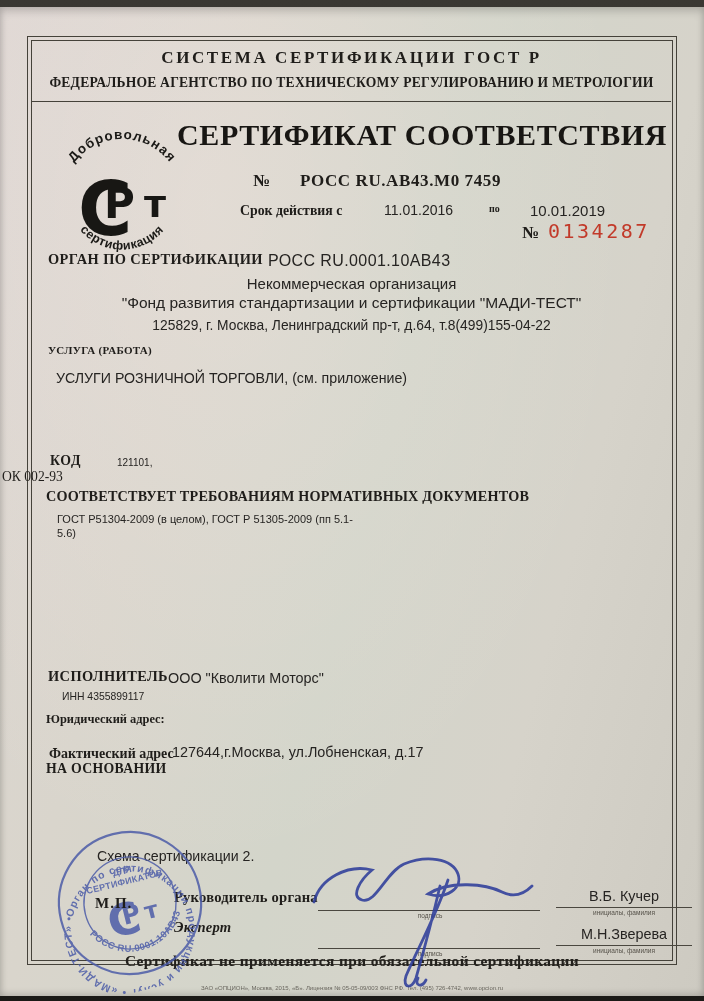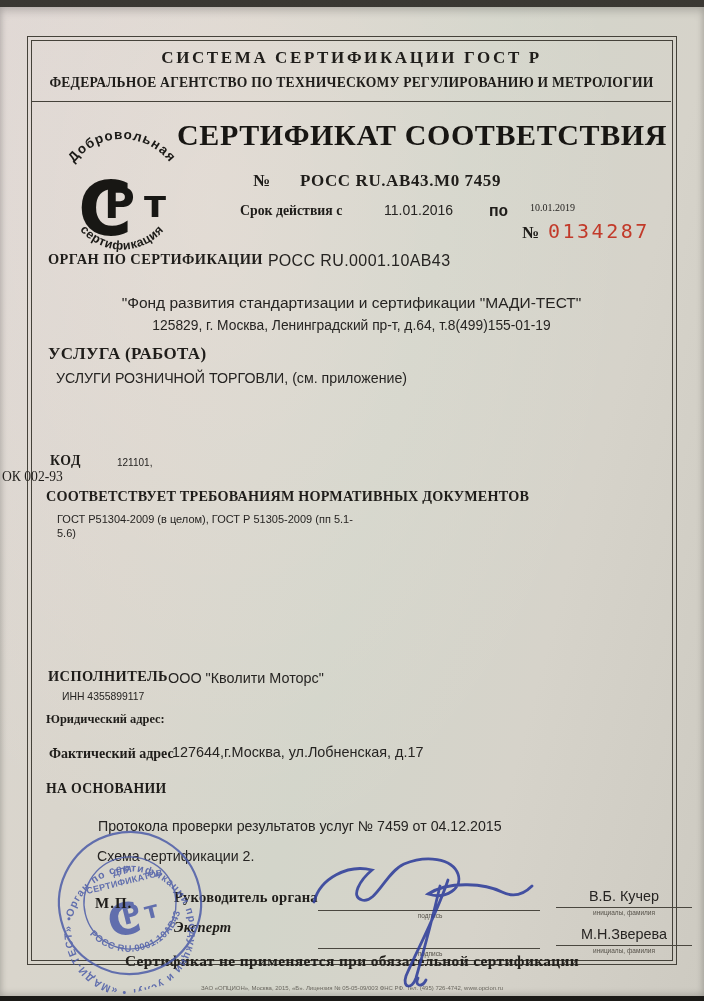--- a/index.html
+++ b/index.html
@@ -29,45 +29,45 @@
   .sansb{font-family:Liberation Serif, serif;font-weight:bold;color:#1f1d1a;}
   .center{text-align:center;}
   .hdr-sep{position:absolute;left:32px;top:94px;width:639px;border-bottom:1.4px solid #45423a;}
   .sysline{left:32px;top:41px;width:639px;font-size:17px;letter-spacing:2.6px;}
   .agline{left:32px;top:68px;width:639px;font-size:13.6px;letter-spacing:.2px;}
   .title{left:172px;top:111px;width:500px;font-size:30px;font-weight:bold;letter-spacing:.6px;color:#181613;}
   .numlabel{left:253px;top:164px;font-size:17px;}
   .numval{left:300px;top:164px;font-size:17px;letter-spacing:.6px;}
   .validity-label{left:240px;top:196px;font-size:13.8px;}
   .validity-from{left:384px;top:195px;font-size:14px;}
-  .validity-po{left:489px;top:196px;font-size:16px;font-family:Liberation Mono, monospace;}
-  .validity-to{left:530px;top:195px;font-size:10px;font-family:Liberation Serif, serif;}
+  .validity-po{left:489px;top:196px;font-size:10px;}
+  .validity-to{left:530px;top:195px;font-size:15px;}
   .blank-no-label{left:522px;top:216px;font-size:17px;}
   .blank-no{left:548px;top:212px;font-family:"DejaVu Sans Mono",monospace;font-size:20px;letter-spacing:2.5px;color:#c23a2a;}
   .organ-label{left:48px;top:244px;font-size:14.4px;letter-spacing:.4px;}
   .organ-code{left:268px;top:245px;font-size:16px;letter-spacing:.4px;}
   .org1{left:32px;top:268px;width:639px;font-size:15px;}
   .org2{left:32px;top:287px;width:639px;font-size:15.5px;}
   .org3{left:32px;top:311px;width:639px;font-size:13.8px;}
-  .svc-label{left:48px;top:337px;font-size:17px;letter-spacing:.3px;}
+  .svc-label{left:48px;top:337px;font-size:11px;letter-spacing:.3px;}
   .svc-val{left:56px;top:363px;font-size:14.2px;}
   .code-label{left:50px;top:446px;font-size:13.8px;letter-spacing:.6px;}
   .code-val{left:117px;top:450px;font-size:10px;}
   .ok-code{left:2px;top:462px;font-size:13.6px;font-family:"Liberation Serif",serif;}
   .conf-label{left:46px;top:481px;font-size:14.2px;letter-spacing:.2px;}
   .conf1{left:57px;top:506px;font-size:11px;}
   .conf2{left:57px;top:520px;font-size:11px;}
   .exec-label{left:48px;top:661px;font-size:14.4px;letter-spacing:.4px;}
   .exec-val{left:168px;top:663px;font-size:14.4px;}
   .inn{left:62px;top:684px;font-size:10.4px;}
   .legal-label{left:46px;top:705px;font-size:12.4px;}
   .legal-val{left:172px;top:703px;font-size:14.4px;}
   .actual-label{left:49px;top:739px;font-size:14px;}
   .actual-val{left:172px;top:737px;font-size:14.4px;}
-  .basis-label{left:46px;top:754px;font-size:13.8px;letter-spacing:.3px;margin-top:20px;}
+  .basis-label{left:46px;top:754px;font-size:13.8px;letter-spacing:.3px;}
   .basis1{left:98px;top:785px;font-size:14.2px;}
   .basis2{left:98px;top:811px;font-size:14.2px;}
   .scheme{left:97px;top:841px;font-size:14.2px;}
   .mp{left:95px;top:888px;font-size:15px;letter-spacing:1px;z-index:6;}
   .head-label{left:174px;top:882px;font-size:14.6px;letter-spacing:.2px;}
   .sign-line1{left:318px;top:903px;width:222px;border-bottom:1px solid #4a473f;}
   .sign-sub1{left:360px;top:905px;width:140px;font-size:6.5px;color:#56524a;text-align:center;}
   .head-name{left:558px;top:881px;width:132px;font-size:14.4px;text-align:center;}
   .name-line1{left:556px;top:900px;width:136px;border-bottom:1px solid #4a473f;}
   .name-sub1{left:556px;top:902px;width:136px;font-size:6.5px;color:#56524a;text-align:center;}
@@ -123,43 +123,43 @@
   <div class="abs validity-label serifb">Срок действия  с</div>
   <div class="abs validity-from sans">11.01.2016</div>
   <div class="abs validity-po serifb">по</div>
   <div class="abs validity-to sans">10.01.2019</div>
 
   <div class="abs blank-no-label serifb">№</div>
   <div class="abs blank-no">0134287</div>
 
   <div class="abs organ-label serifb">ОРГАН ПО СЕРТИФИКАЦИИ</div>
   <div class="abs organ-code sans">РОСС RU.0001.10АВ43</div>
+  <div class="abs org1 sans center">Некоммерческая организация</div>
   <div class="abs org2 sans center">"Фонд развития стандартизации и сертификации "МАДИ-ТЕСТ"</div>
-  <div class="abs org3 sans center">125829, г. Москва, Ленинградский пр-т, д.64, т.8(499)155-01-19</div>
+  <div class="abs org3 sans center">125829, г. Москва, Ленинградский пр-т, д.64, т.8(499)155-04-22</div>
 
   <div class="abs svc-label serifb">УСЛУГА (РАБОТА)</div>
   <div class="abs svc-val sans">УСЛУГИ РОЗНИЧНОЙ ТОРГОВЛИ, (см. приложение)</div>
 
   <div class="abs code-label serifb">КОД</div>
   <div class="abs code-val sans">121101,</div>
   <div class="abs ok-code">ОК 002-93</div>
 
   <div class="abs conf-label serifb">СООТВЕТСТВУЕТ ТРЕБОВАНИЯМ НОРМАТИВНЫХ ДОКУМЕНТОВ</div>
   <div class="abs conf1 sans">ГОСТ Р51304-2009 (в целом), ГОСТ Р 51305-2009 (пп 5.1-</div>
   <div class="abs conf2 sans">5.6)</div>
 
   <div class="abs exec-label serifb">ИСПОЛНИТЕЛЬ</div>
   <div class="abs exec-val sans">ООО "Кволити Моторс"</div>
   <div class="abs inn sans">ИНН  4355899117</div>
   <div class="abs legal-label sansb">Юридический адрес:</div>
   <div class="abs actual-label sansb">Фактический адрес</div>
   <div class="abs actual-val sans">127644,г.Москва, ул.Лобненская, д.17</div>
 
   <div class="abs basis-label serifb">НА ОСНОВАНИИ</div>
-  <div class="abs basis2 sans">Протокола проверки результатов услуг № 7459 от 04.12.2015</div>
   <div class="abs scheme sans">Схема сертификации 2.</div>
 
   <svg class="abs stamp-svg" width="176" height="176" viewBox="0 0 176 176" style="transform:rotate(-14deg);">
     <defs>
       <path id="stampOuterArc" d="M 29,88 A 59,59 0 1 1 28.9,88.2"></path>
       <path id="stampInnerArc" d="M 37,98 A 53,53 0 0 0 139,98"></path>
     </defs>
     <circle cx="88" cy="88" r="71" fill="none" stroke="#4d5da8" stroke-width="2.2"></circle>
     <circle cx="88" cy="88" r="46" fill="none" stroke="#4d5da8" stroke-width="1.4"></circle>
     <text font-family="Liberation Sans, sans-serif" font-weight="bold" font-size="10.5" fill="#4d5da8" letter-spacing="1">

